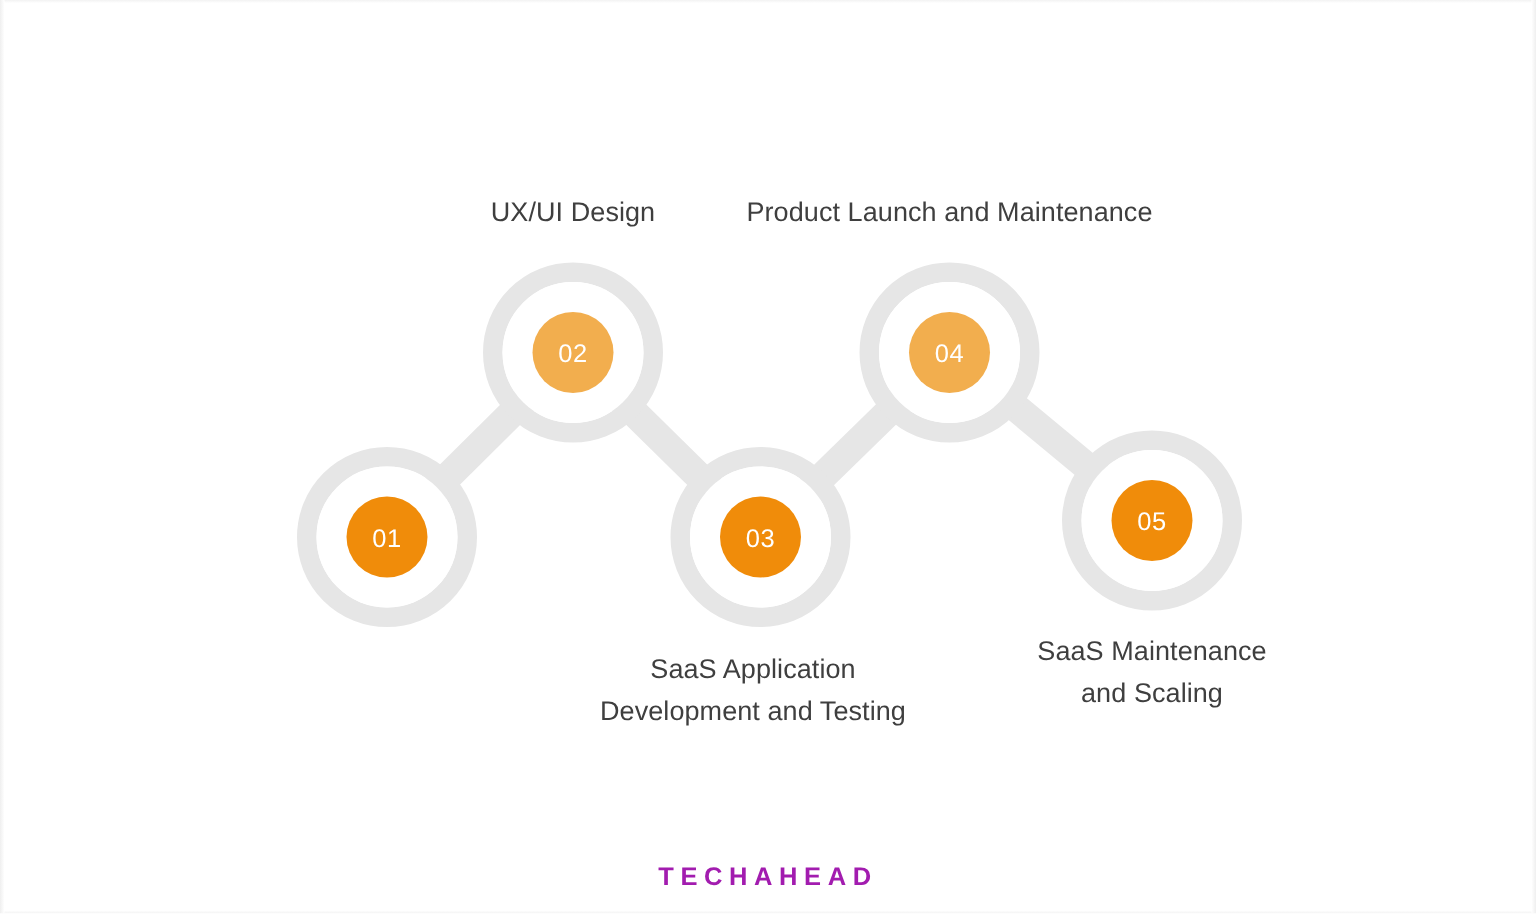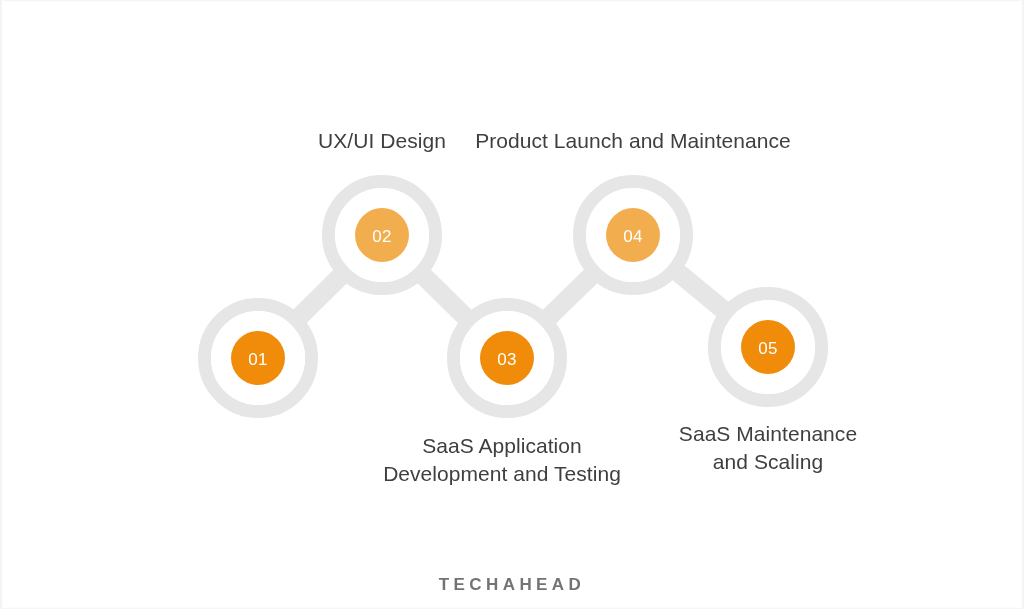--- a/index.html
+++ b/index.html
@@ -54,34 +54,34 @@
     fill: #ffffff;
     text-anchor: middle;
     dominant-baseline: central;
     letter-spacing: 0.4px;
   }
 
   .step-label {
     position: absolute;
     text-align: center;
     color: #3f3f3f;
-    font-size: 21px;
+    font-size: 18px;
     line-height: 28px;
     font-weight: 400;
     letter-spacing: 0.05px;
     white-space: pre-line;
   }
 
   .watermark {
     position: absolute;
     left: 0;
     right: 0;
     bottom: 14px;
     text-align: center;
-    color: #737373;
+    color: #a21caf;
     font-size: 17px;
     font-weight: 700;
     letter-spacing: 4.4px;
   }
 </style>
 </head>
 <body>
 
 <div id="stage">
 

